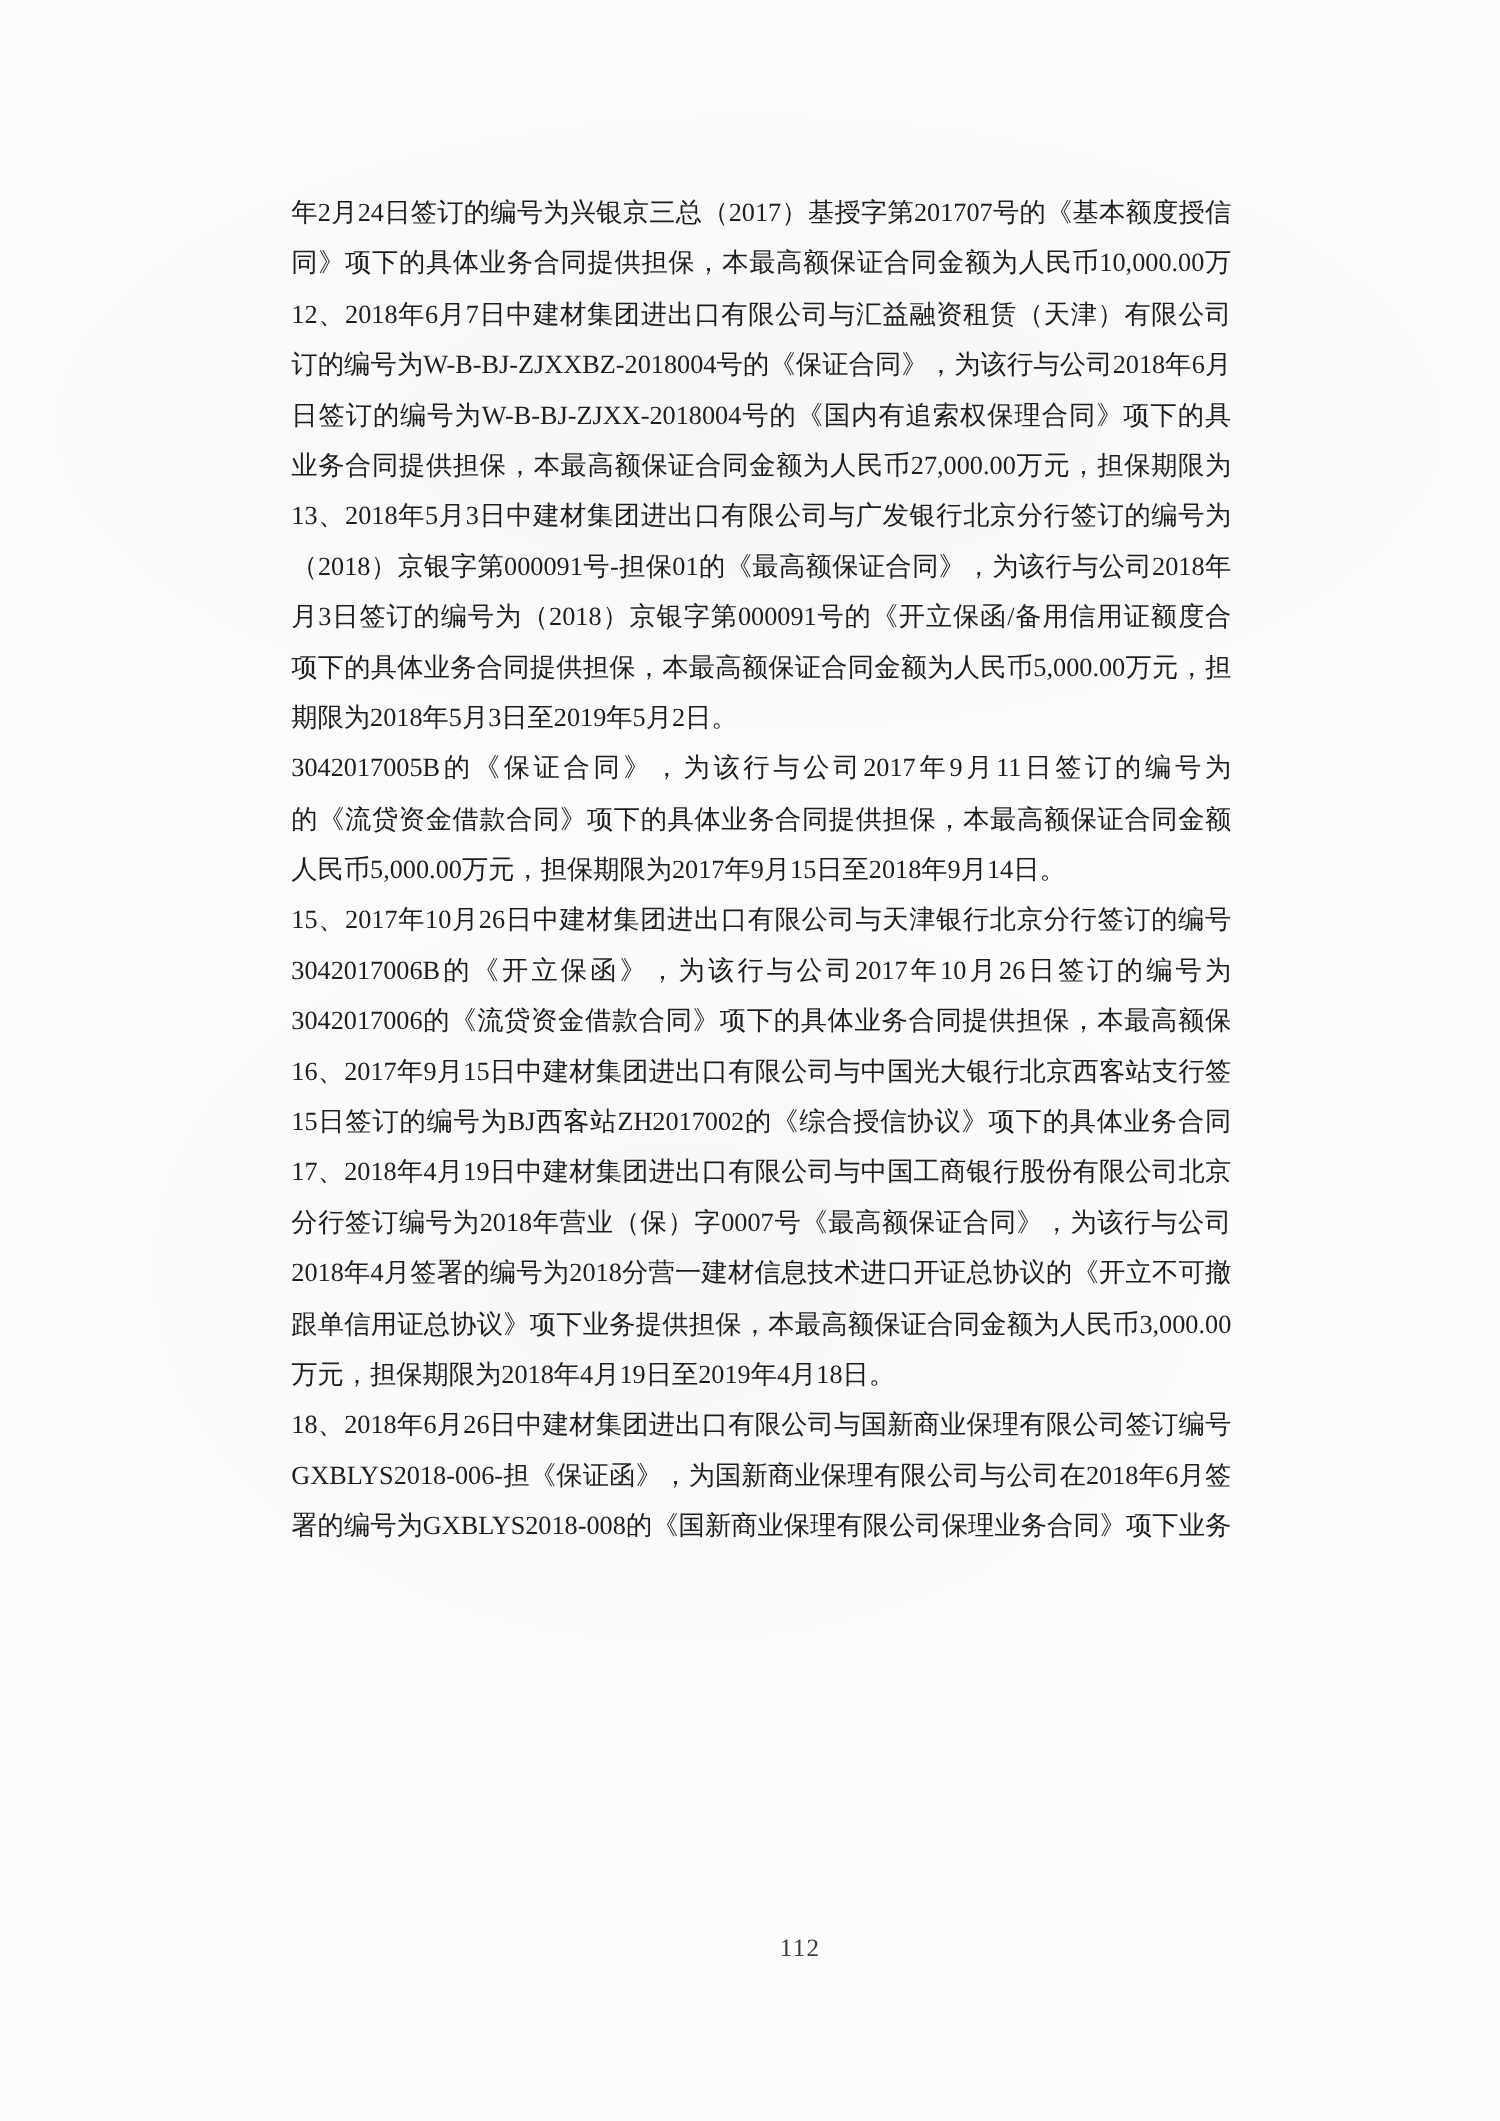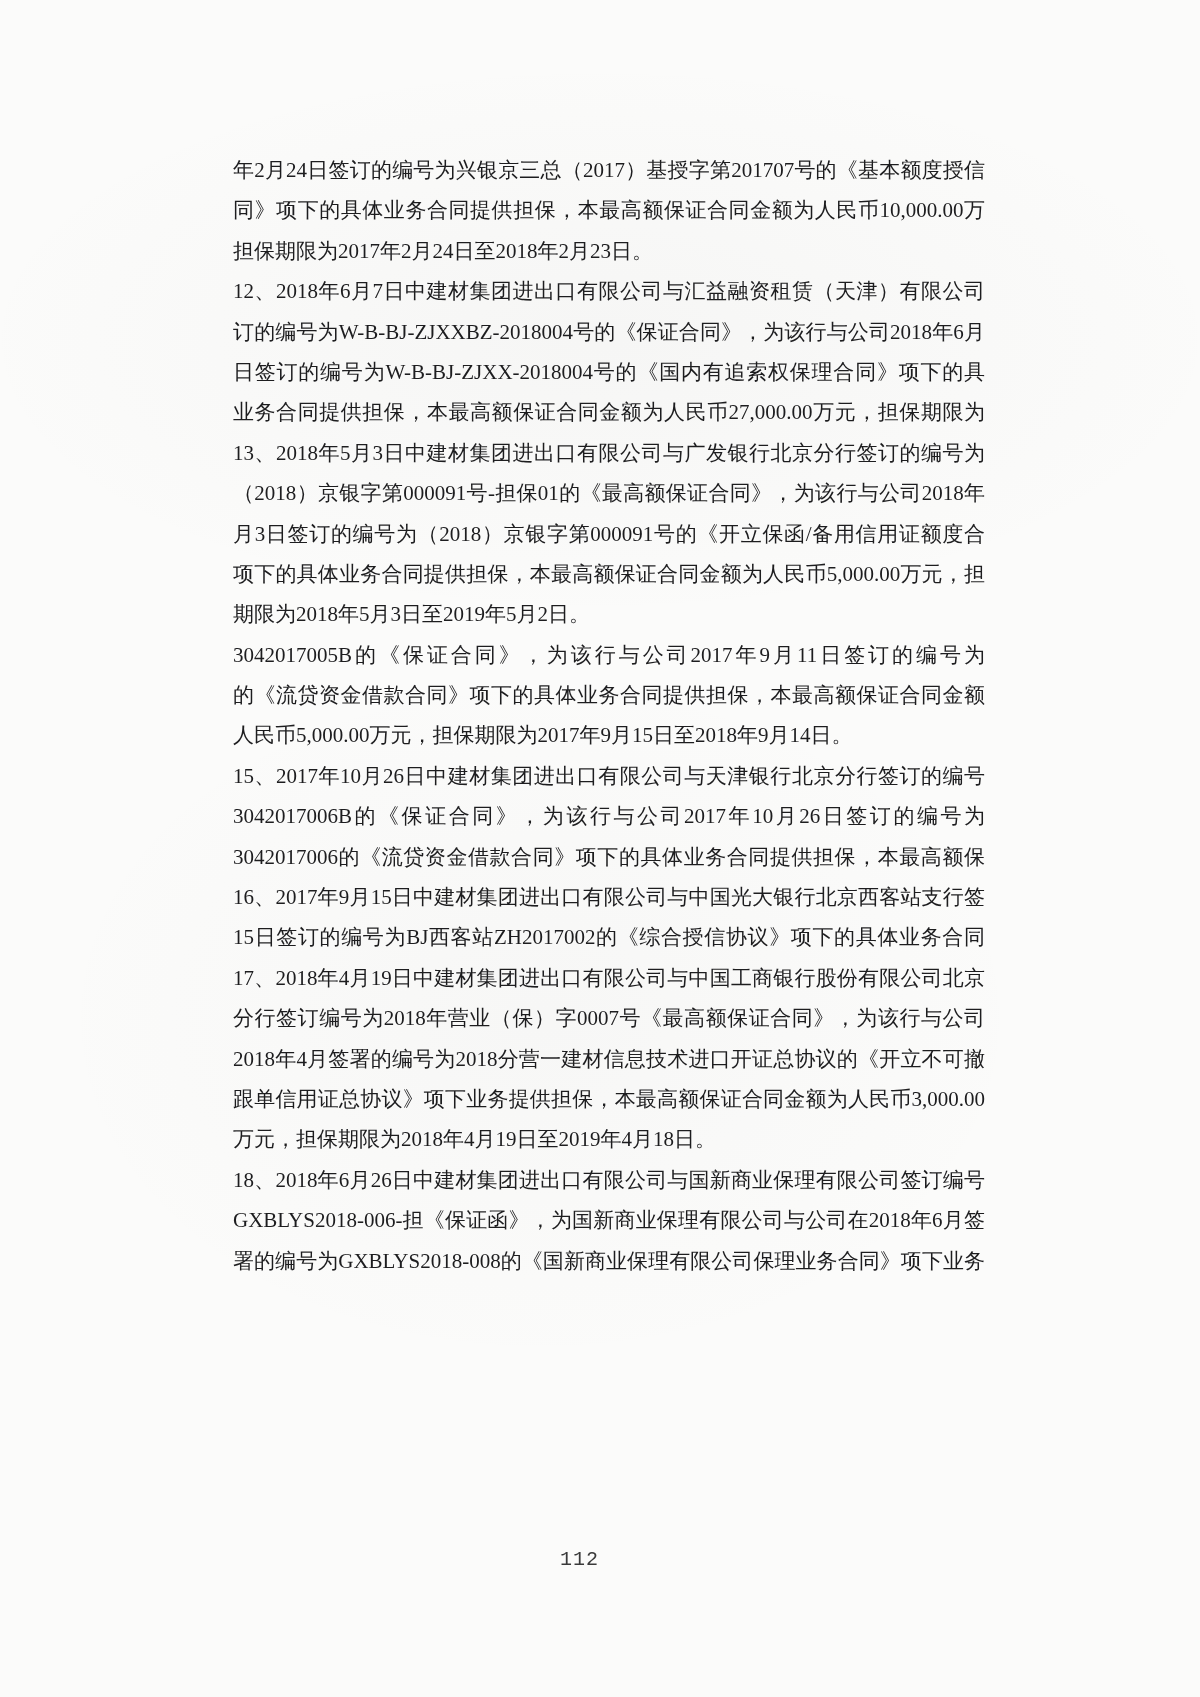--- a/index.html
+++ b/index.html
@@ -38,48 +38,48 @@
     color: #1d1d1f;
   }
   .line.para-end {
     text-align-last: left;
   }
   .page-number {
     position: absolute;
     left: 560px;
     top: 1548px;
     width: 160px;
+    text-align: center;
     font-size: 20px;
     letter-spacing: 1px;
     color: #3a3a3a;
-    font-family: Liberation Mono, monospace;
+    font-family: Liberation Serif, serif;
   }
 </style>
 </head>
 <body>
 
 <div class="page">
   <div class="text-block" id="text-block">
       <div class="line">年2月24日签订的编号为兴银京三总（2017）基授字第201707号的《基本额度授信合</div>
       <div class="line">同》项下的具体业务合同提供担保，本最高额保证合同金额为人民币10,000.00万元，</div>
-      <div class="line para-end">担保期限为2017年2月24日至2018年2月23日。</div>
       <div class="line">12、2018年6月7日中建材集团进出口有限公司与汇益融资租赁（天津）有限公司签</div>
       <div class="line">订的编号为W-B-BJ-ZJXXBZ-2018004号的《保证合同》，为该行与公司2018年6月7</div>
       <div class="line">日签订的编号为W-B-BJ-ZJXX-2018004号的《国内有追索权保理合同》项下的具体</div>
       <div class="line">业务合同提供担保，本最高额保证合同金额为人民币27,000.00万元，担保期限为2018</div>
       <div class="line">13、2018年5月3日中建材集团进出口有限公司与广发银行北京分行签订的编号为</div>
       <div class="line">（2018）京银字第000091号-担保01的《最高额保证合同》，为该行与公司2018年5</div>
       <div class="line">月3日签订的编号为（2018）京银字第000091号的《开立保函/备用信用证额度合同》</div>
       <div class="line">项下的具体业务合同提供担保，本最高额保证合同金额为人民币5,000.00万元，担保</div>
       <div class="line para-end">期限为2018年5月3日至2019年5月2日。</div>
       <div class="line">3042017005B的《保证合同》，为该行与公司2017年9月11日签订的编号为3042017005</div>
       <div class="line">的《流贷资金借款合同》项下的具体业务合同提供担保，本最高额保证合同金额为</div>
       <div class="line para-end">人民币5,000.00万元，担保期限为2017年9月15日至2018年9月14日。</div>
       <div class="line">15、2017年10月26日中建材集团进出口有限公司与天津银行北京分行签订的编号为</div>
-      <div class="line">3042017006B的《保证合同》，为该行与公司2017年10月26日签订的编号为</div>
+      <div class="line">3042017006B的《开立保函》，为该行与公司2017年10月26日签订的编号为</div>
       <div class="line">3042017006的《流贷资金借款合同》项下的具体业务合同提供担保，本最高额保证</div>
       <div class="line">16、2017年9月15日中建材集团进出口有限公司与中国光大银行北京西客站支行签订</div>
       <div class="line">15日签订的编号为BJ西客站ZH2017002的《综合授信协议》项下的具体业务合同提</div>
       <div class="line">17、2018年4月19日中建材集团进出口有限公司与中国工商银行股份有限公司北京市</div>
       <div class="line">分行签订编号为2018年营业（保）字0007号《最高额保证合同》，为该行与公司在</div>
       <div class="line">2018年4月签署的编号为2018分营一建材信息技术进口开证总协议的《开立不可撤销</div>
       <div class="line">跟单信用证总协议》项下业务提供担保，本最高额保证合同金额为人民币3,000.00</div>
       <div class="line para-end">万元，担保期限为2018年4月19日至2019年4月18日。</div>
       <div class="line">18、2018年6月26日中建材集团进出口有限公司与国新商业保理有限公司签订编号为</div>
       <div class="line">GXBLYS2018-006-担《保证函》，为国新商业保理有限公司与公司在2018年6月签</div>

